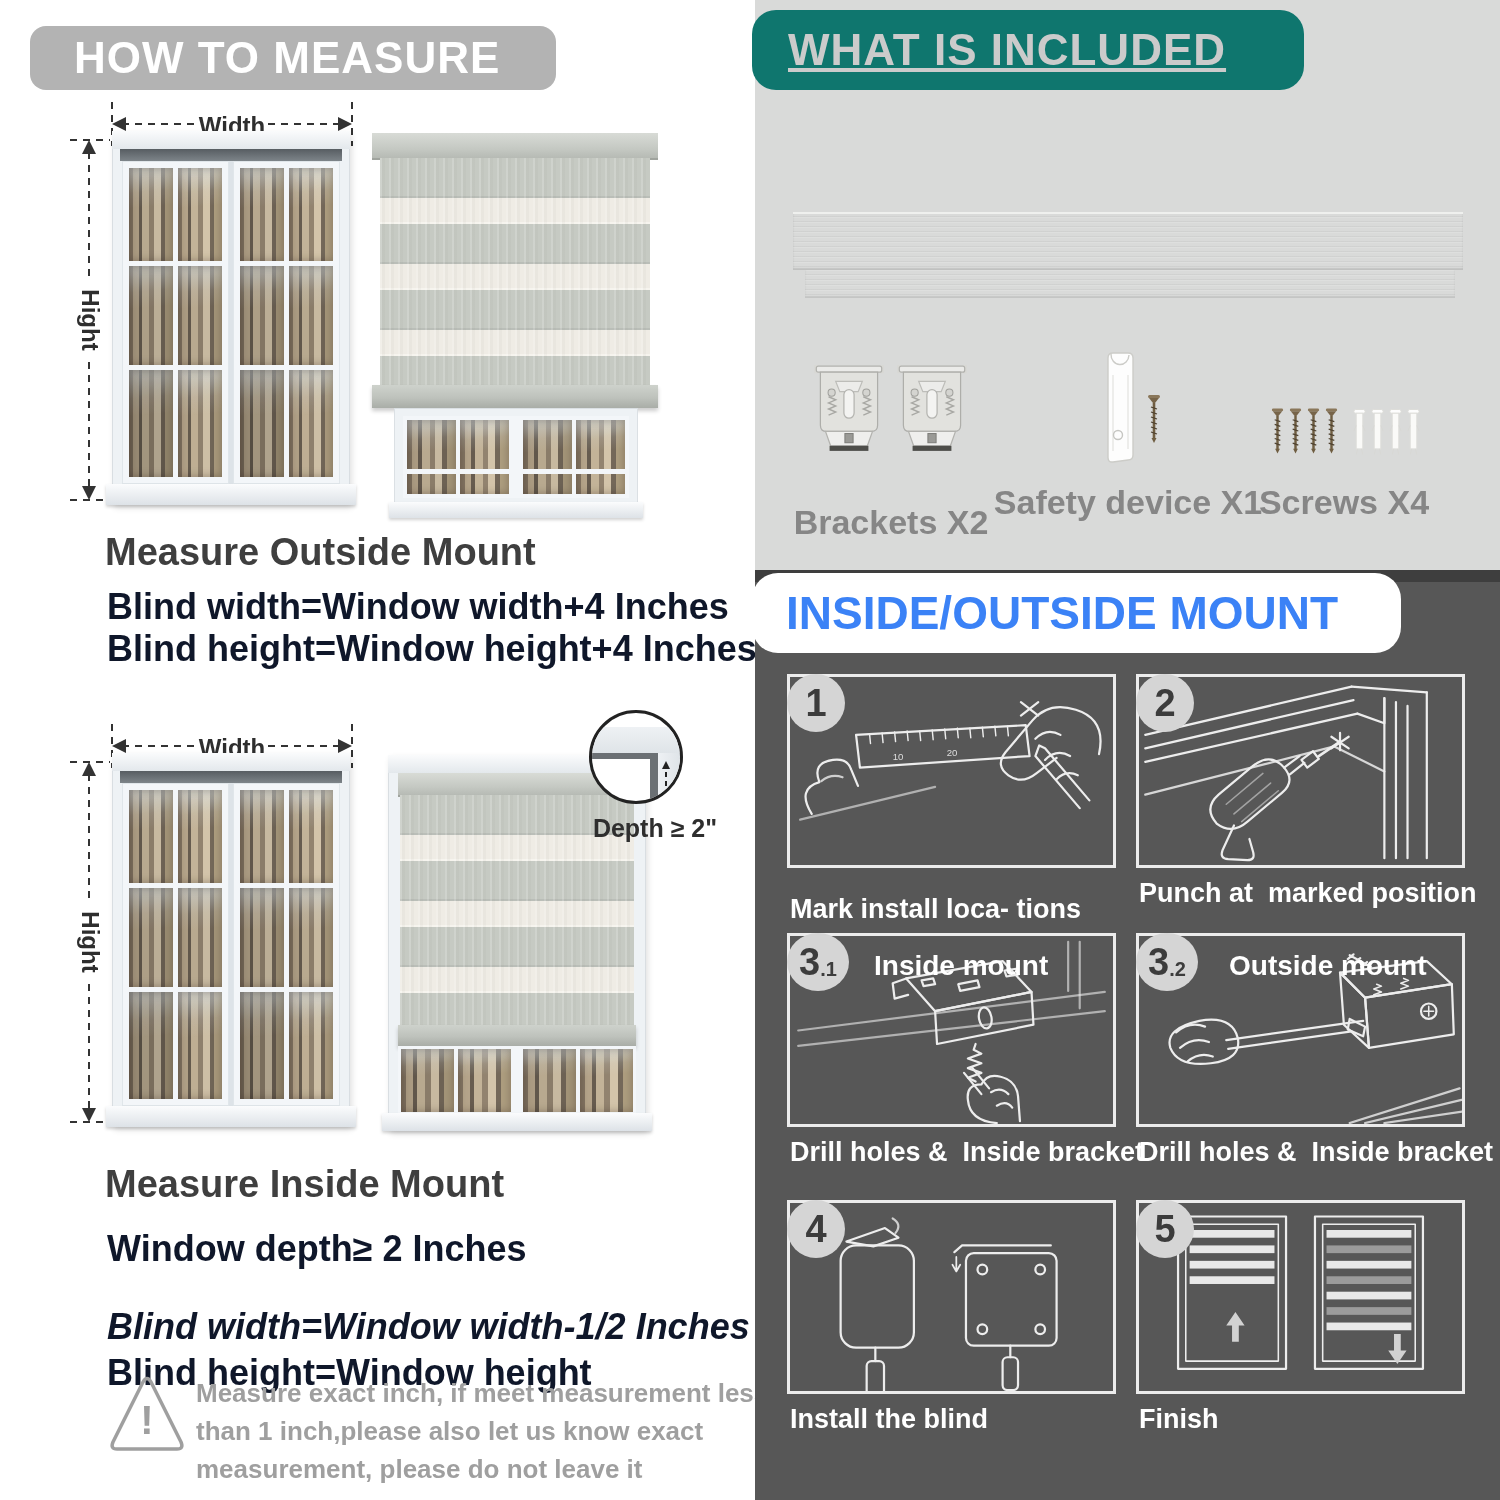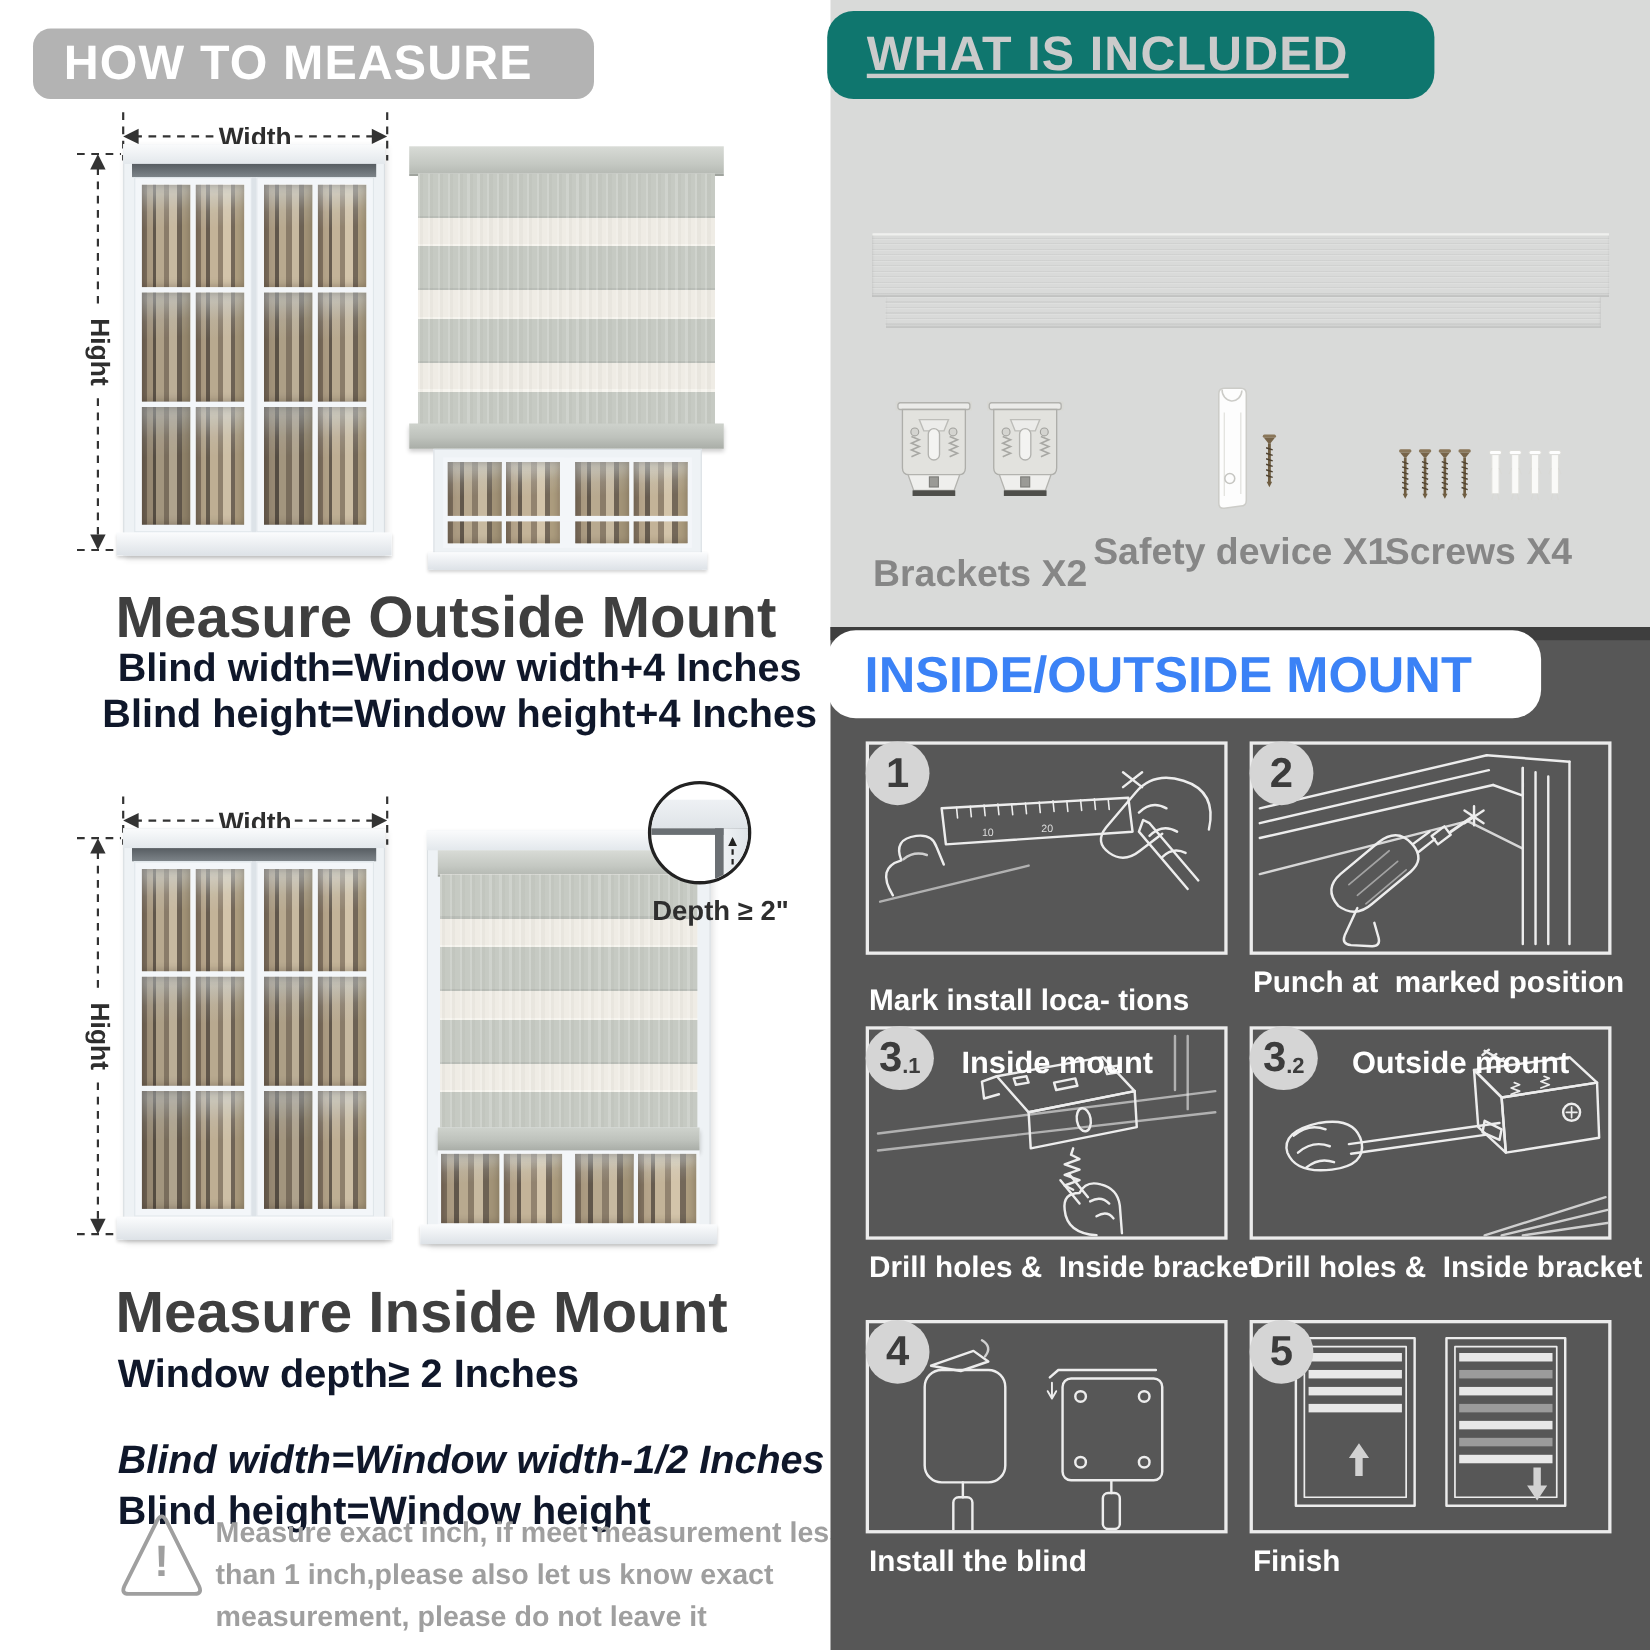--- a/index.html
+++ b/index.html
@@ -2,23 +2,23 @@
 <html><head>
 <meta charset="utf-8">
 <style>
   html,body{margin:0;padding:0;}
   body{width:1500px;height:1500px;font-family:"Liberation Sans",sans-serif;background:#fff;}
   #root{position:relative;width:1500px;height:1500px;overflow:hidden;background:#fff;}
   .abs{position:absolute;}
 
   
   .hdr-left{left:30px;top:26px;width:482px;height:64px;background:#b3b3b3;border-radius:16px;
-    color:#fff;font-weight:bold;font-size:44px;line-height:64px;padding-left:28px;letter-spacing:1px;}
-
-  .h1{font-weight:bold;font-size:53px;color:#3f3f3f;letter-spacing:0px;}
+    color:#fff;font-weight:bold;font-size:44px;line-height:64px;padding-left:44px;letter-spacing:1px;}
+
+  .h1{font-weight:bold;font-size:38px;color:#3f3f3f;letter-spacing:0px;}
   .sub{font-weight:bold;font-size:36px;color:#0f172a;}
 
   
   .win{background:#eef2f5;box-shadow:0 0 0 1px #d9dee2 inset, 2px 3px 6px rgba(0,0,0,.12);}
   .win-head{position:absolute;left:0;top:0;right:0;height:18px;background:linear-gradient(#fafbfc,#e3e8ec);}
   .win-recess{position:absolute;left:8px;right:8px;top:18px;height:12px;background:linear-gradient(#575d62,#7d8489);}
   .sashes{position:absolute;left:10px;right:10px;top:30px;bottom:21px;display:flex;gap:4px;background:#dde3e8;}
   .sash{flex:1;padding:7px;display:grid;grid-template-columns:1fr 1fr;grid-template-rows:1fr 1.05fr 1.15fr;gap:5px;background:#f3f6f9;box-shadow:inset 0 0 0 1px #e0e6ea;}
   .pane{background:
     linear-gradient(175deg, rgba(208,218,224,.6) 0%, rgba(208,218,224,.12) 26%, rgba(0,0,0,0) 42%),
@@ -138,21 +138,21 @@
             <div class="pane"></div>
           </div>
       </div>
       <div class="bwin-hmunt"></div>
       <div class="bwin-sill"></div>
     </div>
   </div>
 
   <div class="abs h1" style="left:105px;top:531px;">Measure Outside Mount</div>
   <div class="abs sub" style="left:107px;top:586px;">Blind width=Window width+4 Inches</div>
-  <div class="abs sub" style="left:93px;top:628px;">Blind height=Window height+4 Inches</div>
+  <div class="abs sub" style="left:107px;top:628px;">Blind height=Window height+4 Inches</div>
 
   <svg class="abs" style="left:100px;top:720px" width="264" height="52" viewBox="0 0 264 52">
     <path class="dim dimdash" d="M12 4 V48 M252 4 V48"></path>
     <path class="dim dimdash" d="M22 26 H96 M168 26 H242"></path>
     <polygon class="arrhead" points="12,26 26,19 26,33"></polygon>
     <polygon class="arrhead" points="252,26 238,19 238,33"></polygon>
   </svg>
   <div class="abs mlabel" style="left:160px;top:734px;width:144px;text-align:center;">Width</div>
 
   <svg class="abs" style="left:62px;top:750px" width="52" height="384" viewBox="0 0 52 384">

